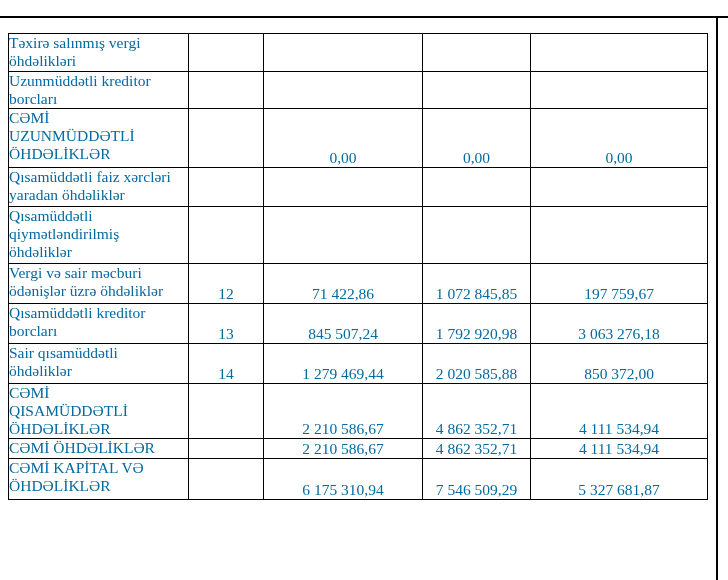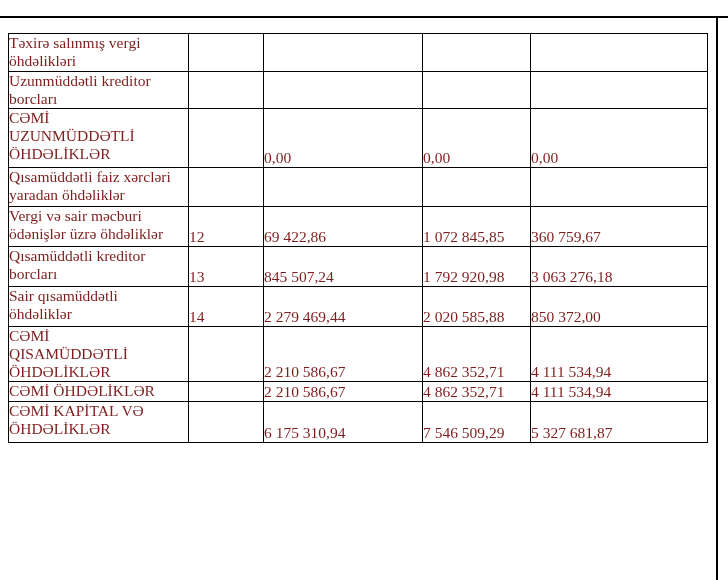--- a/index.html
+++ b/index.html
@@ -1,21 +1,21 @@
 <!DOCTYPE html>
 <html><head>
 <meta charset="utf-8">
 <style>
   html,body{margin:0;padding:0;background:#fff;}
   .page{
     position:relative;
     width:728px;height:580px;
     background:#ffffff;
     font-family:"Liberation Serif", serif;
-    color:#7f1d1d;
+    color:#0369a1;
     overflow:hidden;
     border-radius:9px;
   }
   .top-rule{
     position:absolute;left:0;top:16px;width:728px;height:2px;background:#000;
   }
   .page-right-border{
     position:absolute;left:716px;top:16px;width:2px;height:564px;background:#000;
   }
   table.balance{
@@ -32,20 +32,21 @@
     overflow:hidden;
   }
   td.lbl{
     vertical-align:top;
     text-align:left;
     padding:1px 4px 2px 5px;
     white-space:pre-line;
   }
   td.num{
     vertical-align:bottom;
+    text-align:center;
     padding:0 2px 6px 2px;
     white-space:nowrap;
   }
   tr.bold td{font-weight:normal;}
   tr.r1{height:38px} tr.r2{height:37px} tr.r3{height:38px}
   tr.r4{height:59px} tr.r5{height:22px} tr.r6{height:39px}
   tr.r7{height:57px} tr.r8{height:40px} tr.r9{height:40px}
   tr.r10{height:40px} tr.r11{height:54px} tr.r12{height:20px}
   tr.r13{height:41px}
 </style>
@@ -91,41 +92,50 @@
         <td class="num">0,00</td>
       </tr>
       <tr class="r6">
         <td class="lbl">Qısamüddətli faiz xərcləri
 yaradan öhdəliklər</td>
         <td class="num"></td>
         <td class="num"></td>
         <td class="num"></td>
         <td class="num"></td>
       </tr>
+      <tr class="r7">
+        <td class="lbl">Qısamüddətli
+qiymətləndirilmiş
+öhdəliklər</td>
+        <td class="num"></td>
+        <td class="num"></td>
+        <td class="num"></td>
+        <td class="num"></td>
+      </tr>
       <tr class="r8">
         <td class="lbl">Vergi və sair məcburi
 ödənişlər üzrə öhdəliklər</td>
         <td class="num">12</td>
-        <td class="num">69 422,86</td>
+        <td class="num">71 422,86</td>
         <td class="num">1 072 845,85</td>
-        <td class="num">360 759,67</td>
+        <td class="num">197 759,67</td>
       </tr>
       <tr class="r9">
         <td class="lbl">Qısamüddətli kreditor
 borcları</td>
         <td class="num">13</td>
         <td class="num">845 507,24</td>
         <td class="num">1 792 920,98</td>
         <td class="num">3 063 276,18</td>
       </tr>
       <tr class="r10">
         <td class="lbl">Sair qısamüddətli
 öhdəliklər</td>
         <td class="num">14</td>
-        <td class="num">2 279 469,44</td>
+        <td class="num">1 279 469,44</td>
         <td class="num">2 020 585,88</td>
         <td class="num">850 372,00</td>
       </tr>
       <tr class="r11 bold">
         <td class="lbl">CƏMİ
 QISAMÜDDƏTLİ
 ÖHDƏLİKLƏR</td>
         <td class="num"></td>
         <td class="num">2 210 586,67</td>
         <td class="num">4 862 352,71</td>

